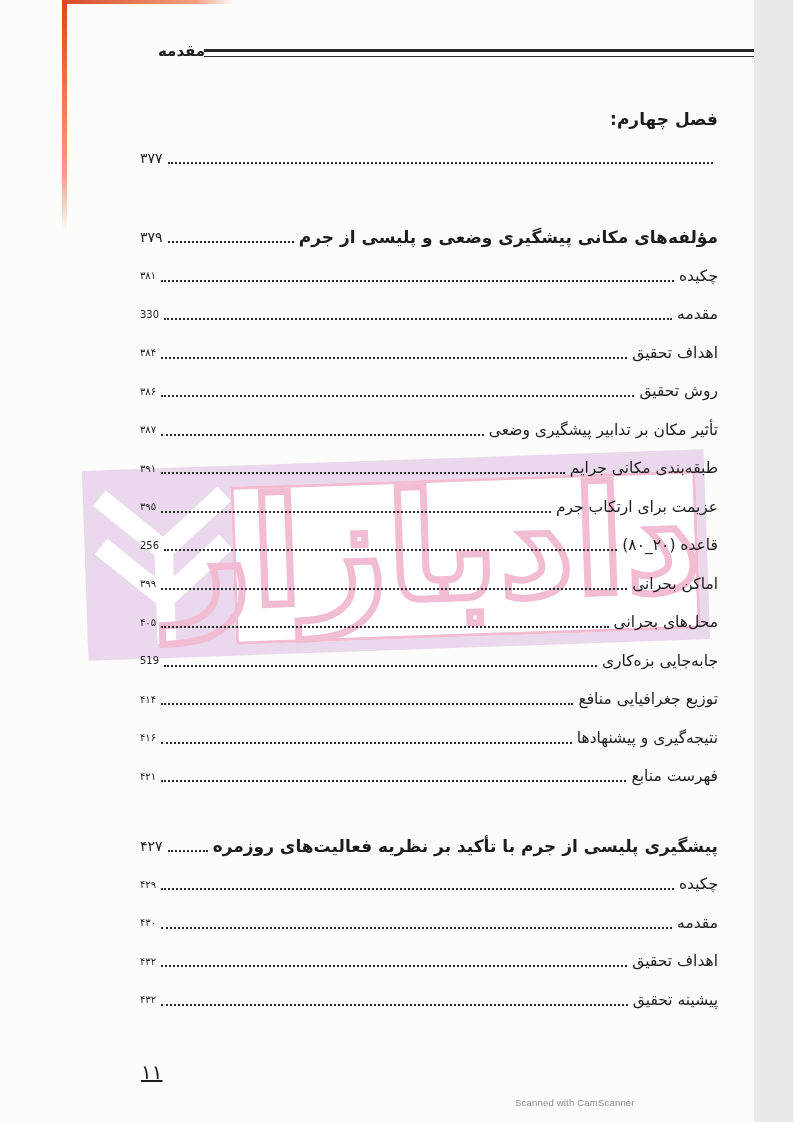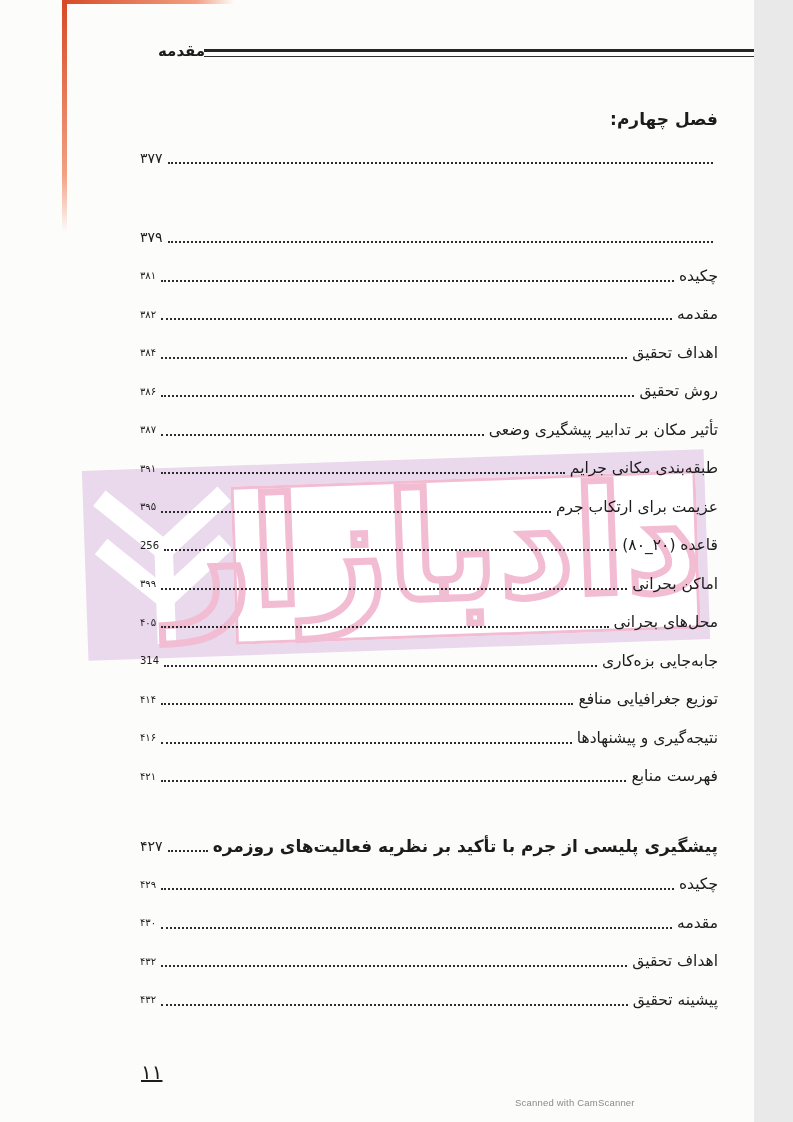--- a/index.html
+++ b/index.html
@@ -79,32 +79,33 @@
 
   <div class="toc" id="toc">
       <div class="toc-row bold">
         <span class="toc-title">فصل چهارم:</span>
       </div>
       <div class="toc-row bold">
         <span class="toc-leader"></span>
         <span class="toc-page">۳۷۷</span>
       </div>
       <div class="toc-row bold gap-lg">
+        <span class="toc-title">مؤلفه‌های مکانی پیشگیری وضعی و پلیسی از جرم</span>
         <span class="toc-leader"></span>
         <span class="toc-page">۳۷۹</span>
       </div>
       <div class="toc-row">
         <span class="toc-title">چکیده</span>
         <span class="toc-leader"></span>
         <span class="toc-page">۳۸۱</span>
       </div>
       <div class="toc-row">
         <span class="toc-title">مقدمه</span>
         <span class="toc-leader"></span>
-        <span class="toc-page">۳۸۲</span>
+        <span class="toc-page">330</span>
       </div>
       <div class="toc-row">
         <span class="toc-title">اهداف تحقیق</span>
         <span class="toc-leader"></span>
         <span class="toc-page">۳۸۴</span>
       </div>
       <div class="toc-row">
         <span class="toc-title">روش تحقیق</span>
         <span class="toc-leader"></span>
         <span class="toc-page">۳۸۶</span>
@@ -135,21 +136,21 @@
         <span class="toc-page">۳۹۹</span>
       </div>
       <div class="toc-row">
         <span class="toc-title">محل‌های بحرانی</span>
         <span class="toc-leader"></span>
         <span class="toc-page">۴۰۵</span>
       </div>
       <div class="toc-row">
         <span class="toc-title">جابه‌جایی بزه‌کاری</span>
         <span class="toc-leader"></span>
-        <span class="toc-page">314</span>
+        <span class="toc-page">519</span>
       </div>
       <div class="toc-row">
         <span class="toc-title">توزیع جغرافیایی منافع</span>
         <span class="toc-leader"></span>
         <span class="toc-page">۴۱۴</span>
       </div>
       <div class="toc-row">
         <span class="toc-title">نتیجه‌گیری و پیشنهادها</span>
         <span class="toc-leader"></span>
         <span class="toc-page">۴۱۶</span>

